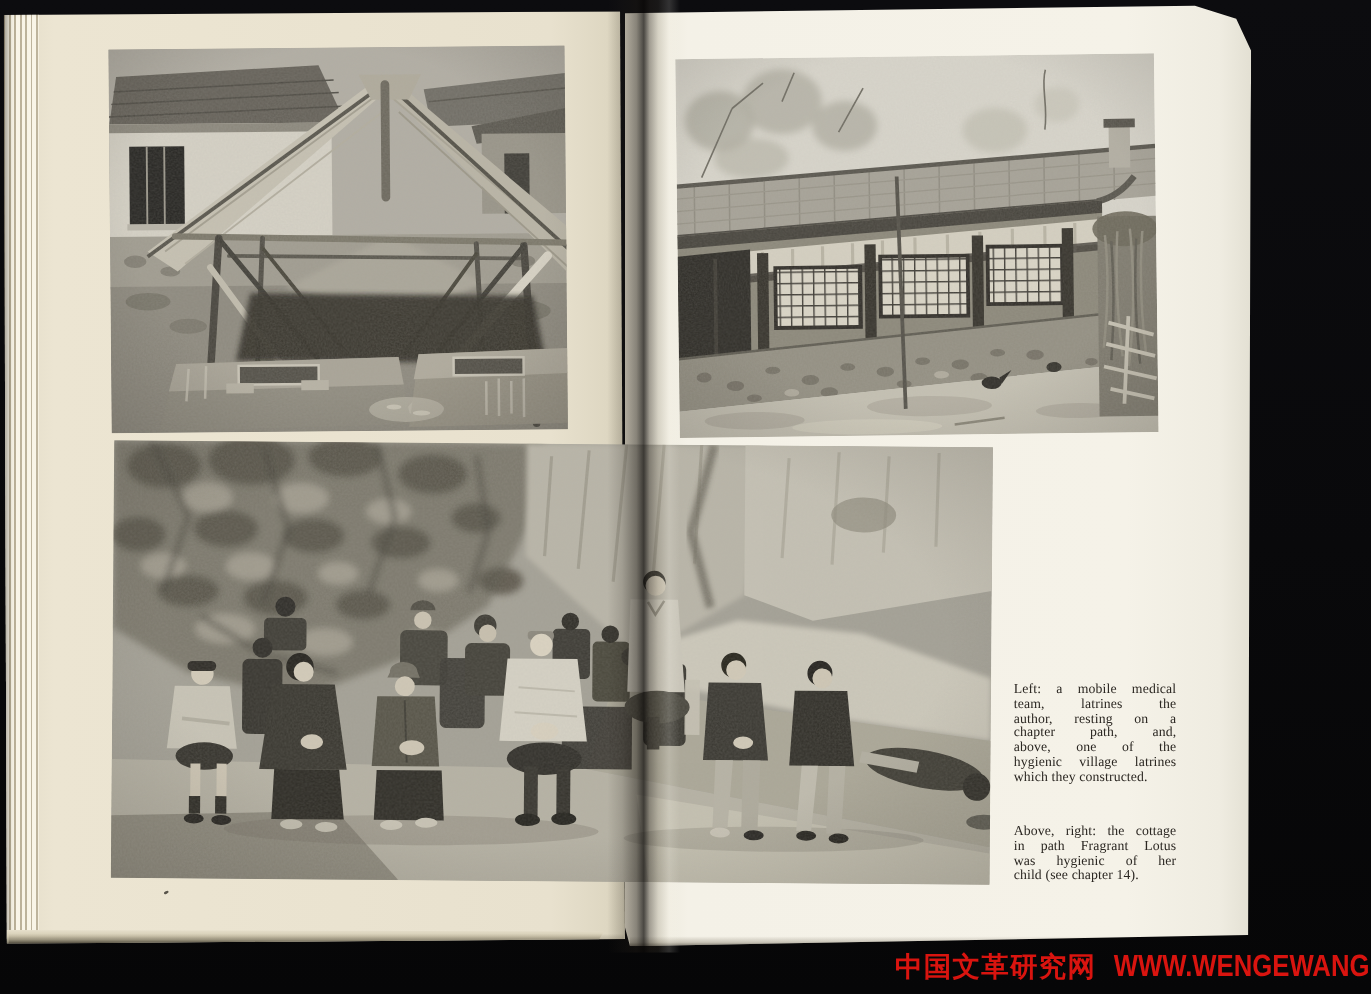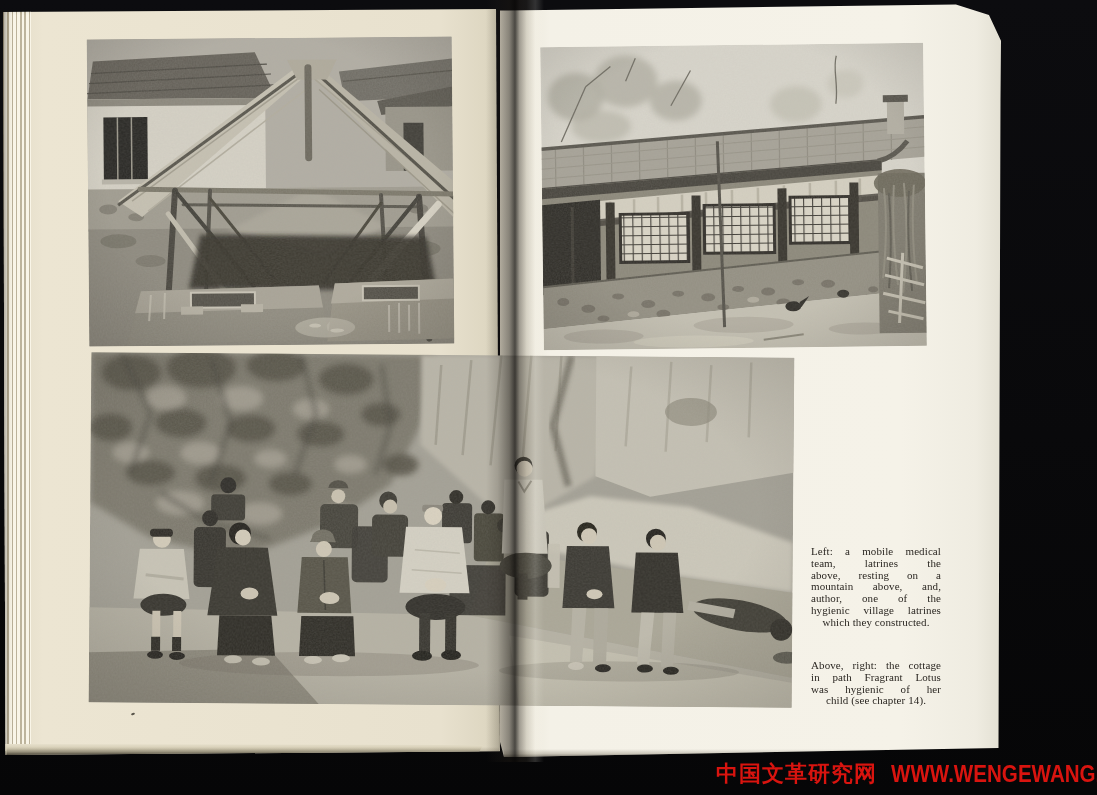--- a/index.html
+++ b/index.html
@@ -34,21 +34,21 @@
   .photo-cottage{left:42px;top:42px;width:383px;height:303px;transform:rotate(-0.7deg);}
   .photo-path{left:90px;top:355px;width:703px;height:350px;transform:rotate(0.45deg);z-index:2;}
   .page-speck{position:absolute;left:128px;top:704px;width:4px;height:2px;background:#58544a;
     border-radius:50%;transform:rotate(-25deg);}
   
   .caption{position:absolute;width:130px;color:#2b2722;font-size:11px;line-height:11.8px;
     letter-spacing:.1px;}
   .caption-1{left:311px;top:543px;}
   .caption-2{left:311px;top:657px;}
   .cap-line{display:block;text-align:justify;text-align-last:justify;}
-  .cap-last{display:block;text-align:center;}
+  .cap-last{display:block;text-align:left;}
   
   .watermark{position:absolute;left:716px;top:761px;z-index:5;white-space:nowrap;color:#d9140f;}
   .wm-cn{display:inline-block;font-family:"Liberation Sans",sans-serif;font-weight:bold;
     font-size:22px;line-height:26px;letter-spacing:1px;vertical-align:bottom;}
   .wm-url{display:inline-block;font-family:"Liberation Sans",sans-serif;font-weight:bold;
     font-size:24.5px;line-height:26px;margin-left:14px;transform:scaleX(.84);
     transform-origin:left bottom;vertical-align:bottom;}
 </style>
 </head>
 <body>
@@ -314,23 +314,23 @@
           <ellipse cx="300" cy="250" rx="6" ry="4" fill="#33312b"></ellipse>
         </g>
         <rect width="383" height="303" fill="url(#p2v)"></rect>
         <rect width="383" height="303" filter="url(#p2g)" opacity=".45"></rect>
       </svg>
     </figure>
 
     <div class="caption caption-1">
       <span class="cap-line">Left: a mobile medical</span>
       <span class="cap-line">team, latrines the</span>
-      <span class="cap-line">above, resting on a</span>
-      <span class="cap-line">mountain above, and,</span>
-      <span class="cap-line">author, one of the</span>
+      <span class="cap-line">author, resting on a</span>
+      <span class="cap-line">chapter path, and,</span>
+      <span class="cap-line">above, one of the</span>
       <span class="cap-line">hygienic village latrines</span>
       <span class="cap-last">which they constructed.</span>
     </div>
     <div class="caption caption-2">
       <span class="cap-line">Above, right: the cottage</span>
       <span class="cap-line">in path Fragrant Lotus</span>
       <span class="cap-line">was hygienic of her</span>
       <span class="cap-last">child (see chapter 14).</span>
     </div>
     <div class="page-edge-bottom-right"></div>

